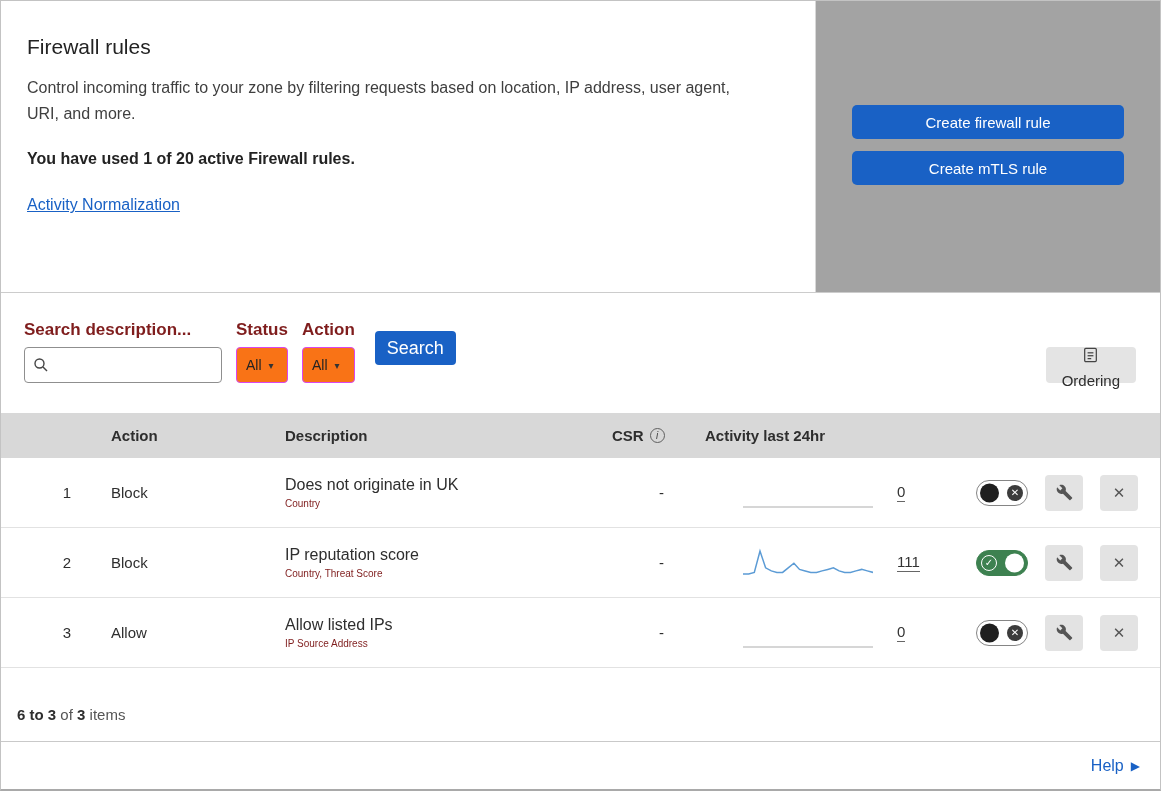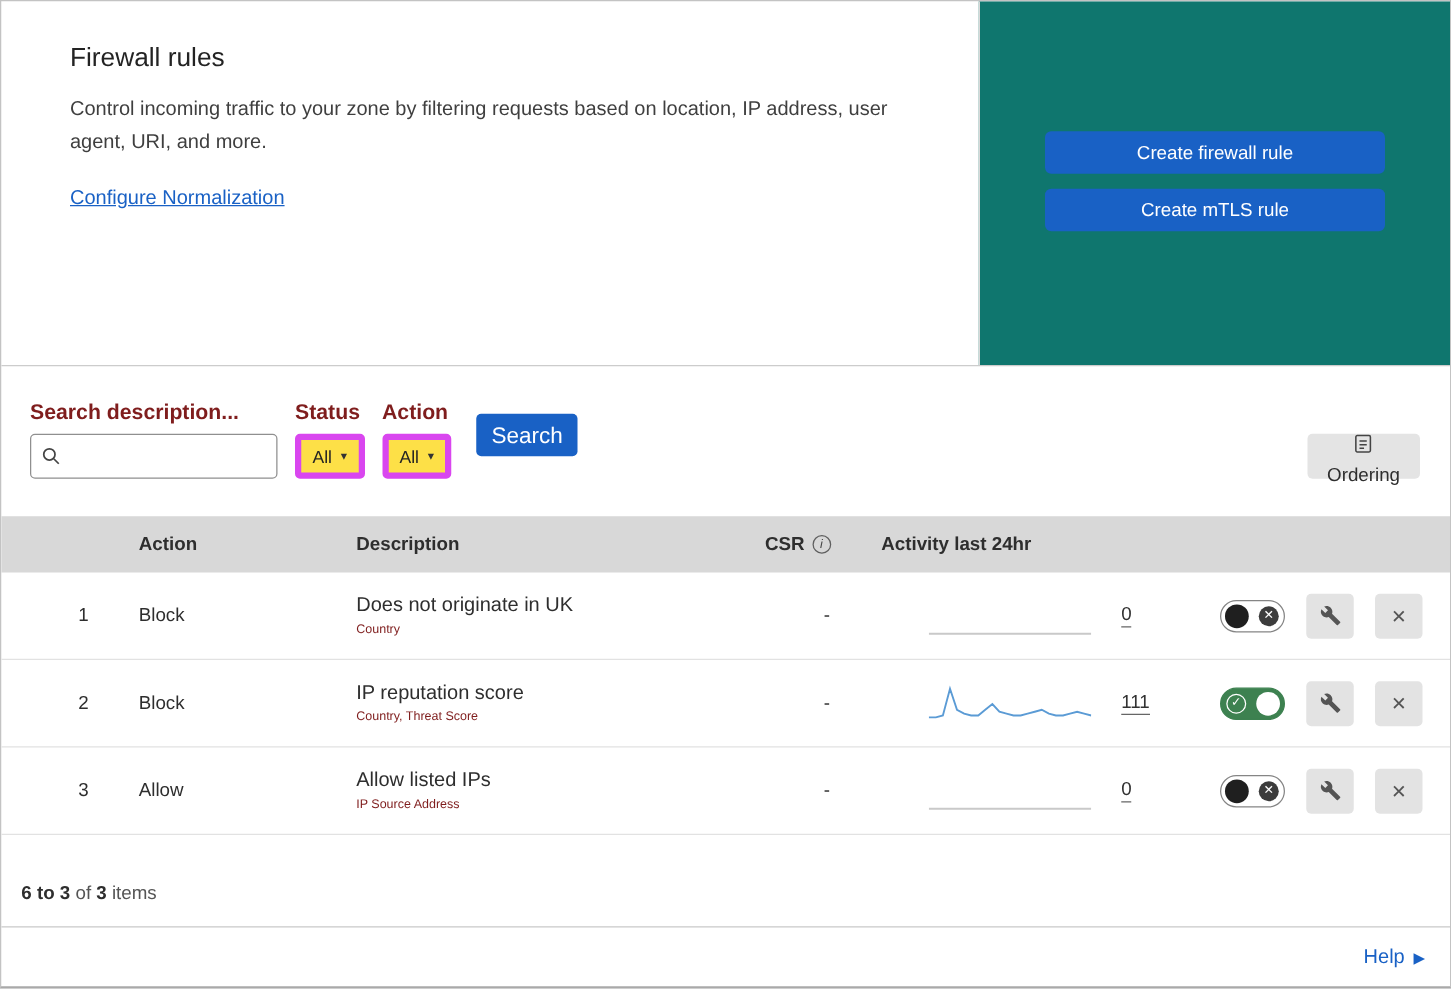--- a/index.html
+++ b/index.html
@@ -14,32 +14,32 @@
     border: 1px solid #c3c3c3;
     border-bottom: 2px solid #a9a9a9;
     display: flex;
     flex-direction: column;
     overflow: hidden;
     background: #fff;
   }
 
   
   .top { height: 292px; display: flex; border-bottom: 1px solid #cccccc; flex: none; }
-  .top-left { flex: 1; padding: 34px 40px 0 55px; }
+  .top-left { flex: 1; padding: 34px 40px 0 26px; }
   .page-title { font-size: 21px; font-weight: 400; color: #232323; margin-bottom: 16px; }
   .page-desc { font-size: 16px; line-height: 1.6; color: #3f3f3f; max-width: 725px; margin-bottom: 24px; }
   .usage-line { font-size: 16px; font-weight: 700; color: #232323; margin-bottom: 28px; }
   .norm-line { font-size: 16px; color: #3f3f3f; margin-bottom: 10px; }
   .norm-line b { color: #232323; }
   .link {
     font-size: 16px; color: #1961c5; text-decoration: underline; cursor: pointer;
     display: inline-block;
   }
   .top-right {
-    width: 377px; flex: none; background: #0f766e; border-left: 1px solid #d8d8d8;
+    width: 345px; flex: none; background: #a3a3a3; border-left: 1px solid #d8d8d8;
     padding-top: 104px; display: flex; flex-direction: column; align-items: center; gap: 12px;
   }
   .btn-primary {
     background: #1961c5; color: #fff; border: none; border-radius: 5px;
     font-family: "Liberation Sans", sans-serif;
     font-size: 15px; height: 34px; cursor: pointer;
   }
   .top-right .btn-primary { width: 272px; }
 
   
@@ -51,21 +51,21 @@
   .f-label { font-size: 17px; color: #7f1d1d; font-weight: bold; }
   .search-box {
     width: 198px; height: 36px; border: 1px solid #8f8f8f; border-radius: 4px;
     display: flex; align-items: center; padding: 0 8px; background: #fff;
   }
   .search-box input {
     border: none; outline: none; flex: 1; font-size: 14px; min-width: 0;
     font-family: "Liberation Sans", sans-serif;
   }
   .dropdown {
-    height: 36px; border: 5px solid #d946ef; border-radius: 4px; background: #fde047;
+    height: 36px; border: 1px solid #d946ef; border-radius: 4px; background: #f97316;
     display: inline-flex; align-items: center; gap: 7px; padding: 0 9px;
     font-size: 14px; color: #232323; cursor: pointer;
     font-family: "Liberation Sans", sans-serif;
   }
   .caret { font-size: 10px; color: #333; }
   .search-btn { width: 81px; margin-left: 6px; margin-bottom: 18px; border-radius: 4px; font-size: 18px; }
   .ordering-btn {
     margin-left: auto; height: 36px; padding: 0 16px; background: #e4e4e4; border: none;
     border-radius: 4px; font-size: 15px; color: #2e2e2e; display: inline-flex;
     align-items: center; gap: 9px; cursor: pointer;
@@ -139,21 +139,22 @@
 </style>
 </head>
 <body>
 
 <div class="page">
 
   <div class="top">
     <div class="top-left">
       <h1 class="page-title">Firewall rules</h1>
       <p class="page-desc">Control incoming traffic to your zone by filtering requests based on location, IP address, user agent, URI, and more.</p>
-      <a class="link">Configure Normalization</a>
+      <p class="usage-line">You have used 1 of 20 active Firewall rules.</p>
+      <a class="link">Activity Normalization</a>
     </div>
     <div class="top-right">
       <button class="btn-primary">Create firewall rule</button>
       <button class="btn-primary">Create mTLS rule</button>
     </div>
   </div>
 
   <div class="filter-bar">
     <div class="f-group">
       <span class="f-label">Search description...</span>

